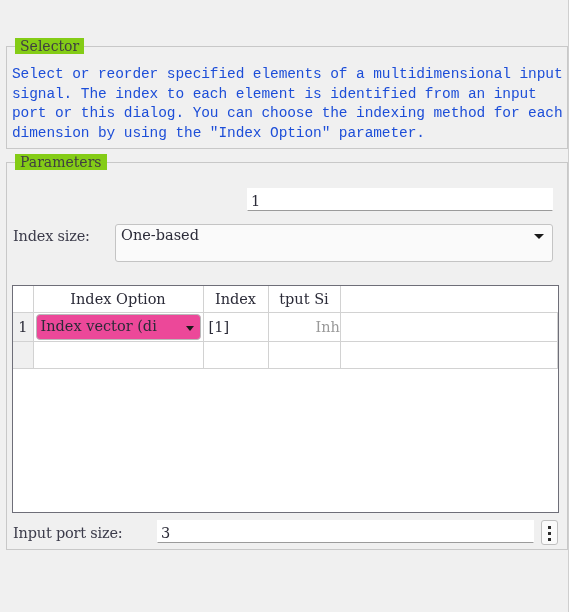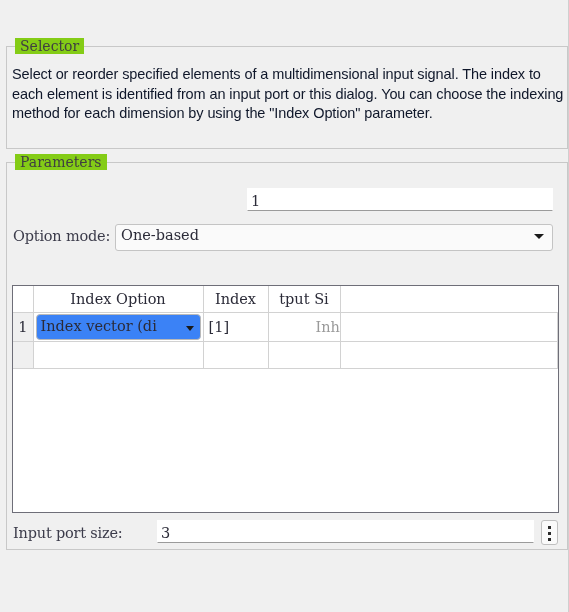--- a/index.html
+++ b/index.html
@@ -100,22 +100,22 @@
     font-family: "DejaVu Serif", serif;
   }
 
   #grp-selector { left: 6px; top: 46px; width: 562px; height: 103px; }
   #desc {
     position: absolute;
     left: 5px; top: 18px;
     width: 552px;
     font-size: 14.5px;
     line-height: 19.5px;
-    color: #0f172a;
-    font-family: Liberation Sans, sans-serif;
+    color: #1d4ed8;
+    font-family: Liberation Mono, monospace;
     letter-spacing: -0.1px;
   }
 
   #grp-params { left: 6px; top: 162px; width: 562px; height: 388px; padding-left: 48px; }
 
   
   #lbl-ndims {
     position: absolute;
     left: 6px; top: 30px;
     font-size: 14.5px;
@@ -141,21 +141,21 @@
   #lbl-idxmode {
     position: absolute;
     left: 6px; top: 65px;
     font-size: 14.5px;
     color: #3b3b4a;
     letter-spacing: -0.2px;
   }
   #select-idxmode {
     position: absolute;
     left: 108px; top: 61px;
-    width: 438px; height: 27px;
+    width: 438px; height: 38px;
     background: #fafafa;
     border: 1px solid #c4c4c4;
     border-radius: 3px;
     box-sizing: border-box;
   }
   #select-idxmode .val {
     position: absolute;
     left: 5px; top: 2px;
     font-size: 14.5px;
     color: #2b2b38;
@@ -211,21 +211,21 @@
   td.col-body { height: 32px; }
   td.filler { border-right: none; border-bottom: none; background: #ffffff; }
   tr.blank td { border-right: none; border-bottom: none; height: 170px; background: #ffffff; }
   tr.blank td.col-gutter { background: #f0f0f0; border-right: 1px solid #d2d2d2; }
 
   
   .cell-select {
     position: relative;
     margin: 1px 2px;
     height: 26px;
-    background: #3b82f6;
+    background: #ec4899;
     border: 1px solid #b9b9b9;
     border-radius: 4px;
     box-sizing: border-box;
   }
   .cell-select .val {
     position: absolute;
     left: 4px; top: 3px;
     font-size: 14.5px;
     color: #2b2b38;
     white-space: nowrap;
@@ -304,21 +304,21 @@
   <div class="group" id="grp-selector">
     <div class="group-title">Selector</div>
     <div id="desc">Select or reorder specified elements of a multidimensional input signal. The index to each element is identified from an input port or this dialog. You can choose the indexing method for each dimension by using the "Index Option" parameter.</div>
   </div>
 
   <div class="group" id="grp-params">
     <div class="group-title">Parameters</div>
 
     <input id="field-ndims" type="text" value="1" style="">
 
-    <div id="lbl-idxmode">Option mode:</div>
+    <div id="lbl-idxmode">Index size:</div>
     <div id="select-idxmode">
       <span class="val">One-based</span>
       <span class="arrow"></span>
     </div>
 
     <div id="table-wrap">
       <table id="tbl">
         <colgroup>
           <col class="col-gutter">
           <col class="col-opt">

